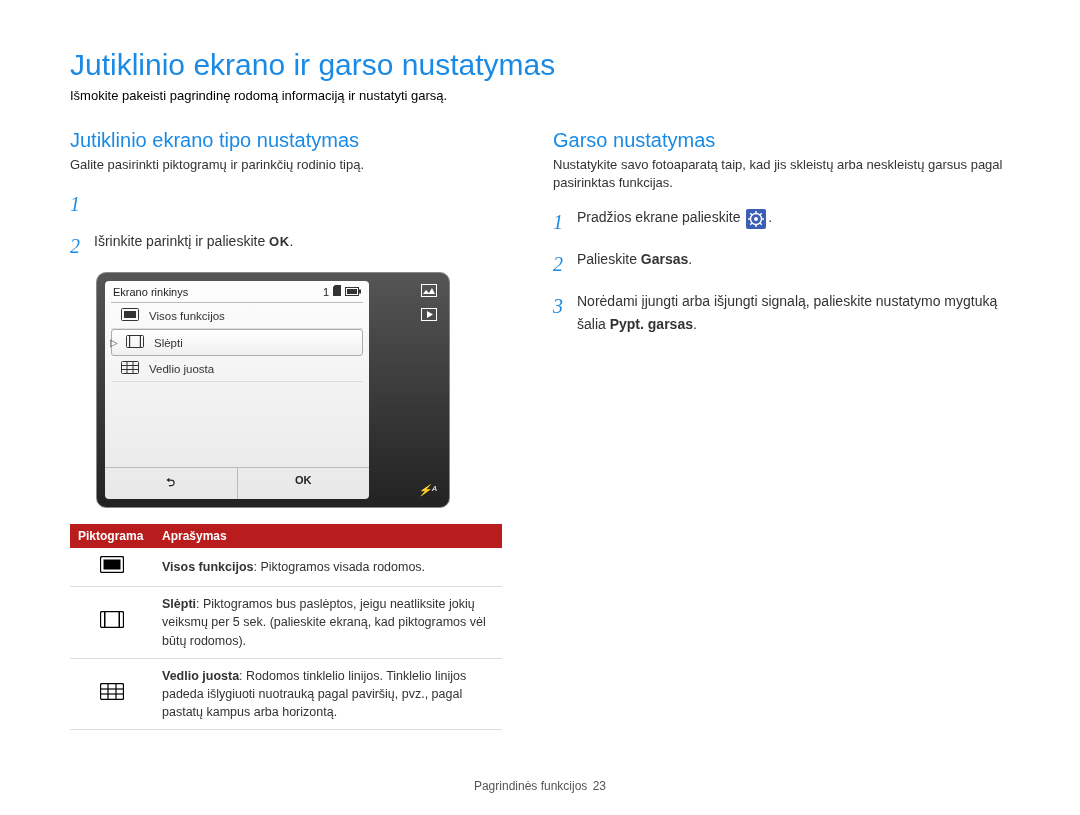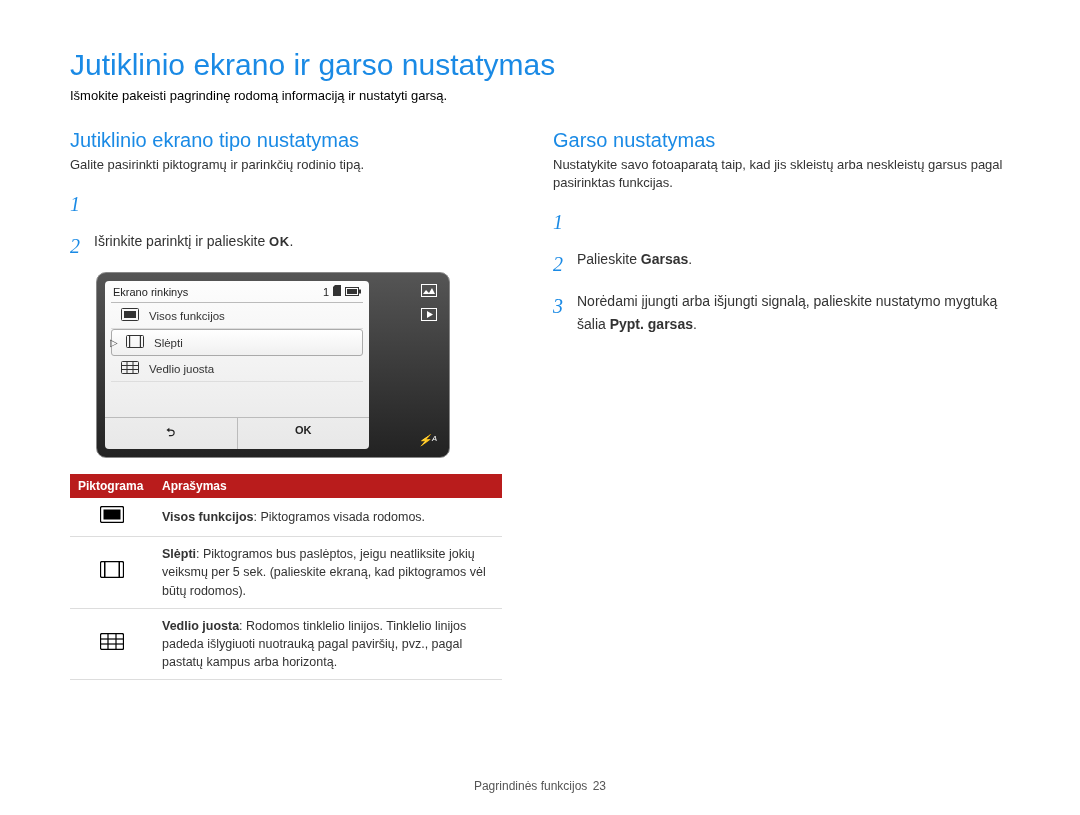--- a/index.html
+++ b/index.html
@@ -40,21 +40,21 @@
   .step-text { flex: 1; }
   .inline-icon {
     display: inline-flex;
     vertical-align: middle;
     margin: 0 2px;
   }
   .inline-icon svg { display: block; }
   .ok-text { font-weight: bold; font-size: 13px; letter-spacing: 0.5px; vertical-align: middle; }
 
   
-  .lcd-wrap { margin: 10px 0 16px 26px; width: 354px; height: 186px; border: 1px solid #888; border-radius: 10px; background: linear-gradient(#555,#222); padding: 8px; display:flex; }
+  .lcd-wrap { margin: 10px 0 16px 26px; width: 354px; height: 236px; border: 1px solid #888; border-radius: 10px; background: linear-gradient(#555,#222); padding: 8px; display:flex; }
   .lcd-left { width: 264px; background: linear-gradient(#fdfdfd,#e8e8e8); border-radius: 4px; display:flex; flex-direction:column; }
   .lcd-right { flex:1; display:flex; flex-direction:column; align-items:flex-end; padding: 2px 4px 2px 8px; color:#fff; }
   .lcd-title-row { display:flex; align-items:center; justify-content:space-between; font-size:11px; padding:4px 8px; color:#222; }
   .lcd-stat-icons { display:flex; gap:3px; align-items:center; }
   .lcd-list { flex:1; margin: 0 6px; border-top:1px solid #bbb; }
   .lcd-item { display:flex; align-items:center; gap:10px; padding:5px 10px; font-size:11.5px; color:#333; border-bottom:1px solid #ddd; }
   .lcd-item.selected { background: linear-gradient(#fff,#f0f0f0); border:1px solid #aaa; border-radius:3px; position:relative; }
   .lcd-item.selected::before { content:"▷"; position:absolute; left:-2px; font-size:10px; color:#555; }
   .lcd-item.selected { padding-left: 14px; }
   .lcd-bottom { display:flex; border-top:1px solid #bbb; }
@@ -194,20 +194,40 @@
       </tbody>
     </table>
   </div>
 
   <div class="col">
     <h2 class="section-title">Garso nustatymas</h2>
     <p class="section-desc">Nustatykite savo fotoaparatą taip, kad jis skleistų arba neskleistų garsus pagal pasirinktas funkcijas.</p>
 
     <div class="step">
       <span class="step-num">1</span>
+      <span class="step-text">
+        <span>Pradžios ekrane palieskite</span>
+        <span class="inline-icon">
+          <svg width="20" height="20">
+              <rect x="0" y="0" width="20" height="20" rx="2" fill="#3a5fb5"></rect>
+              <circle cx="10" cy="10" r="5.5" fill="none" stroke="#fff" stroke-width="1.4"></circle>
+              <circle cx="10" cy="10" r="2" fill="#fff"></circle>
+              <g stroke="#fff" stroke-width="1.4">
+                <line x1="10" y1="2" x2="10" y2="4.5"></line>
+                <line x1="10" y1="15.5" x2="10" y2="18"></line>
+                <line x1="2" y1="10" x2="4.5" y2="10"></line>
+                <line x1="15.5" y1="10" x2="18" y2="10"></line>
+                <line x1="4.3" y1="4.3" x2="6" y2="6"></line>
+                <line x1="14" y1="14" x2="15.7" y2="15.7"></line>
+                <line x1="4.3" y1="15.7" x2="6" y2="14"></line>
+                <line x1="14" y1="6" x2="15.7" y2="4.3"></line>
+              </g>
+            </svg>
+        </span>.
+      </span>
     </div>
 
     <div class="step">
       <span class="step-num">2</span>
       <span class="step-text">
         <span>Palieskite </span><span class="bold">Garsas</span><span>.</span>
       </span>
     </div>
 
     <div class="step">

